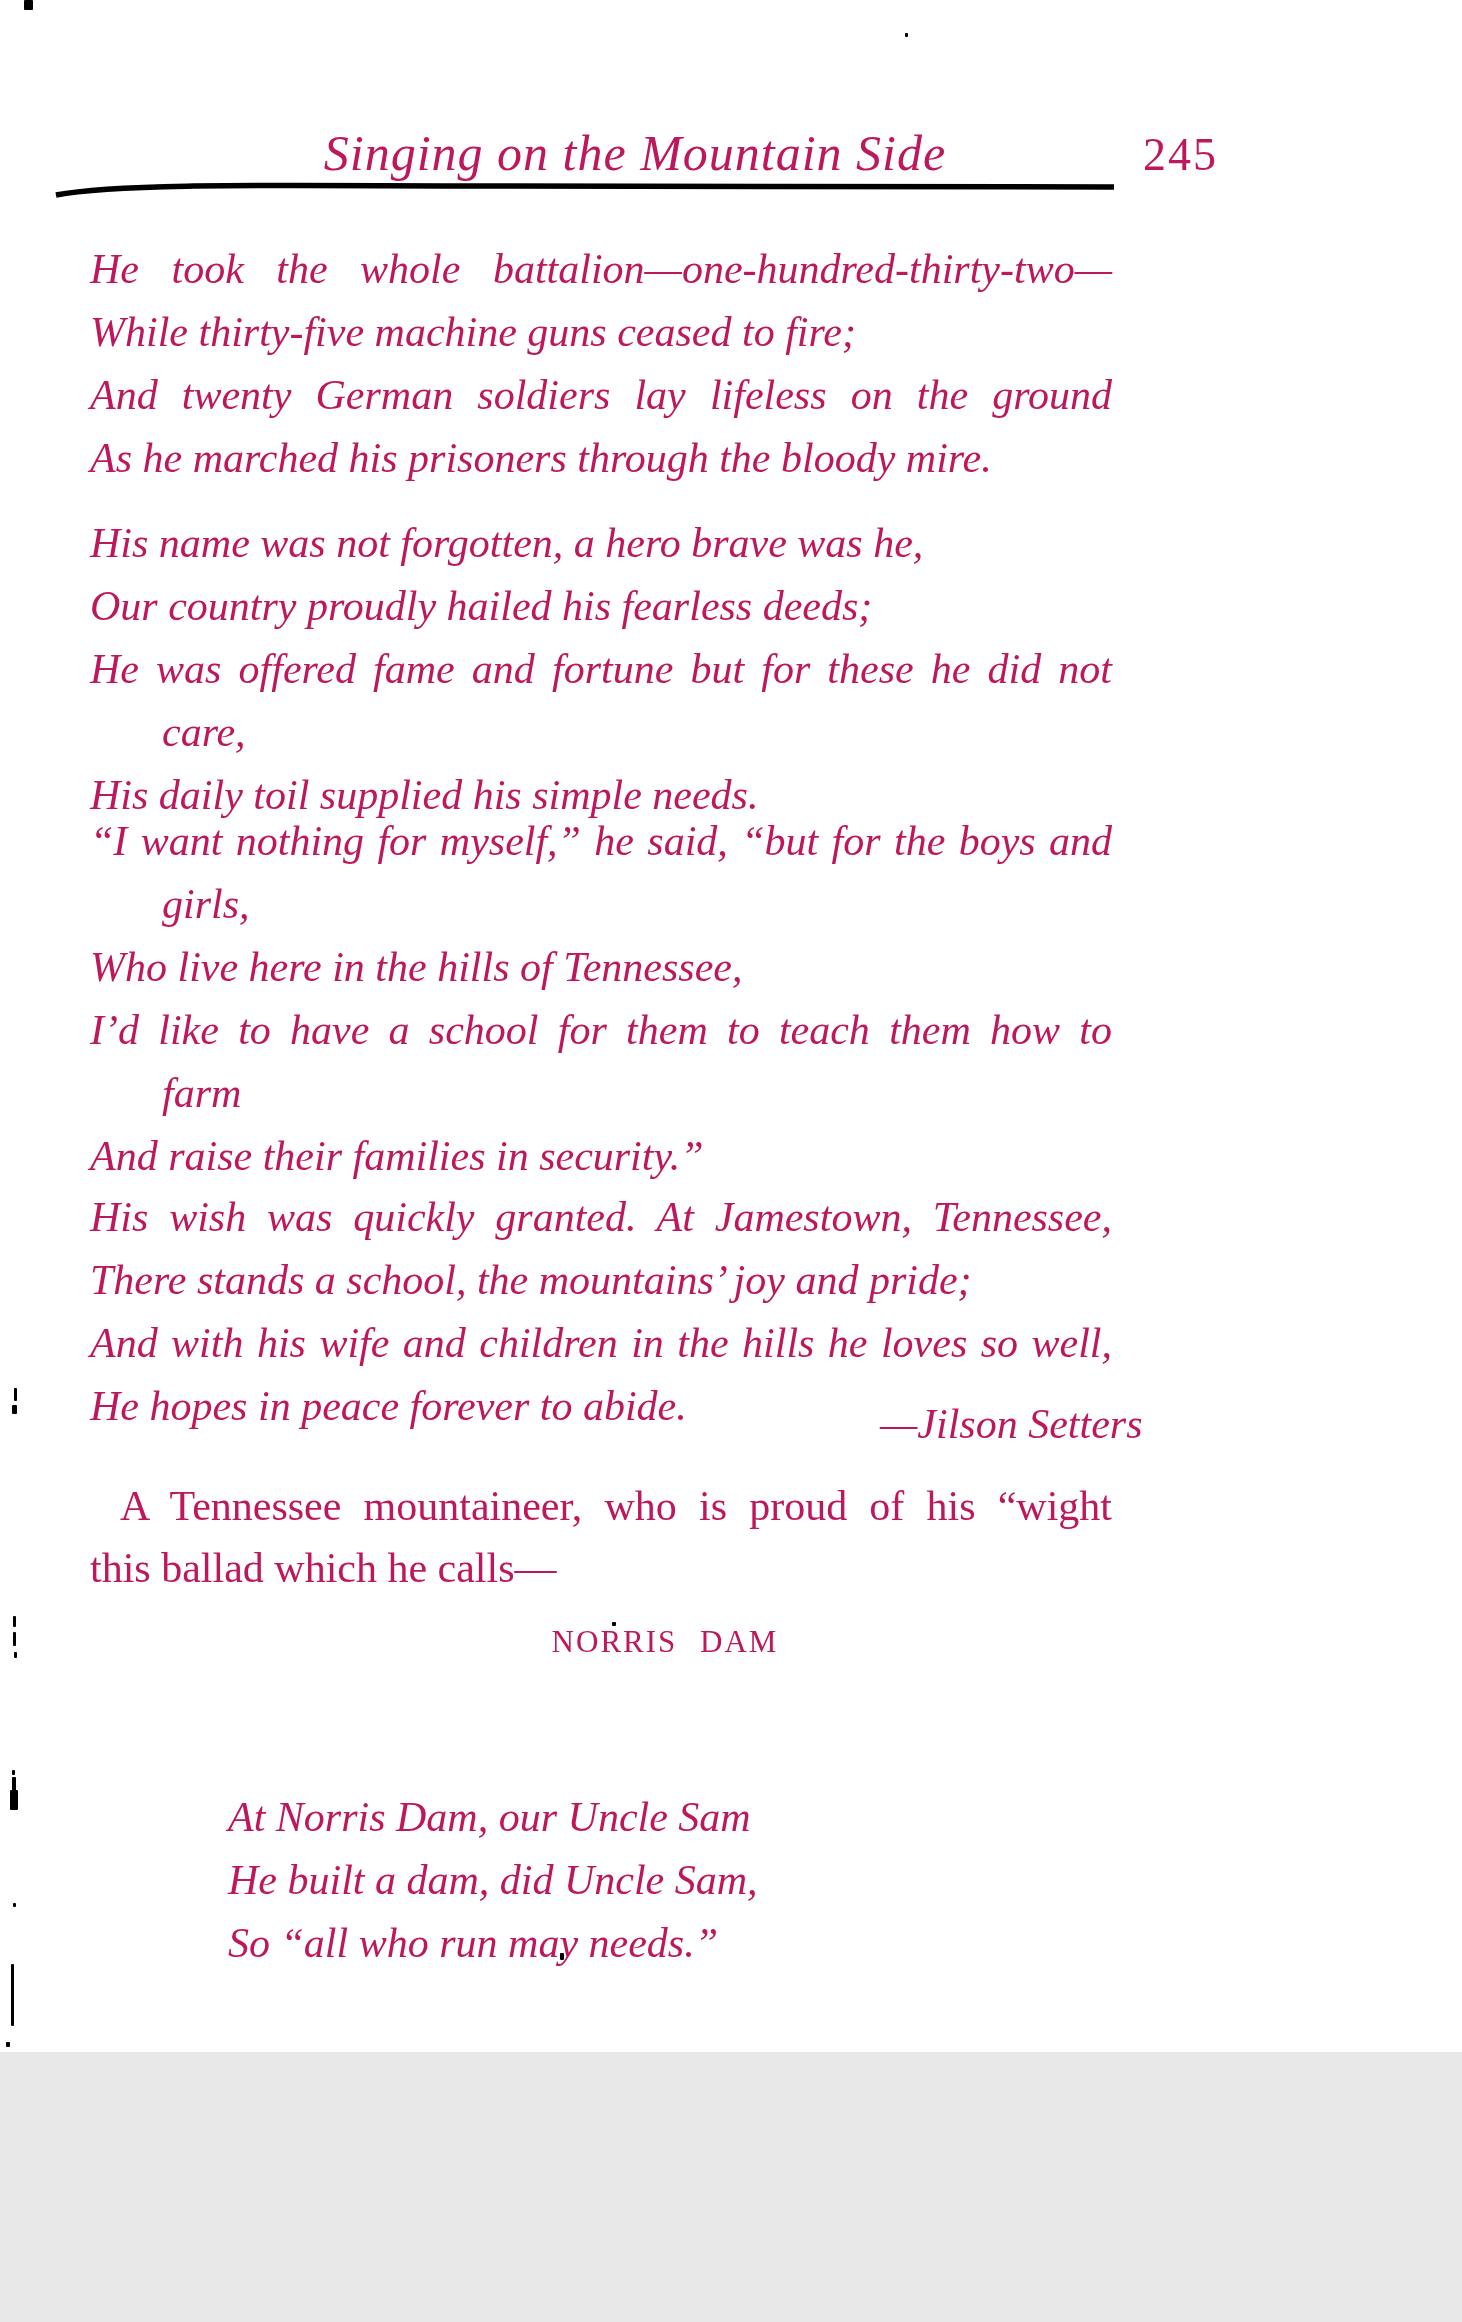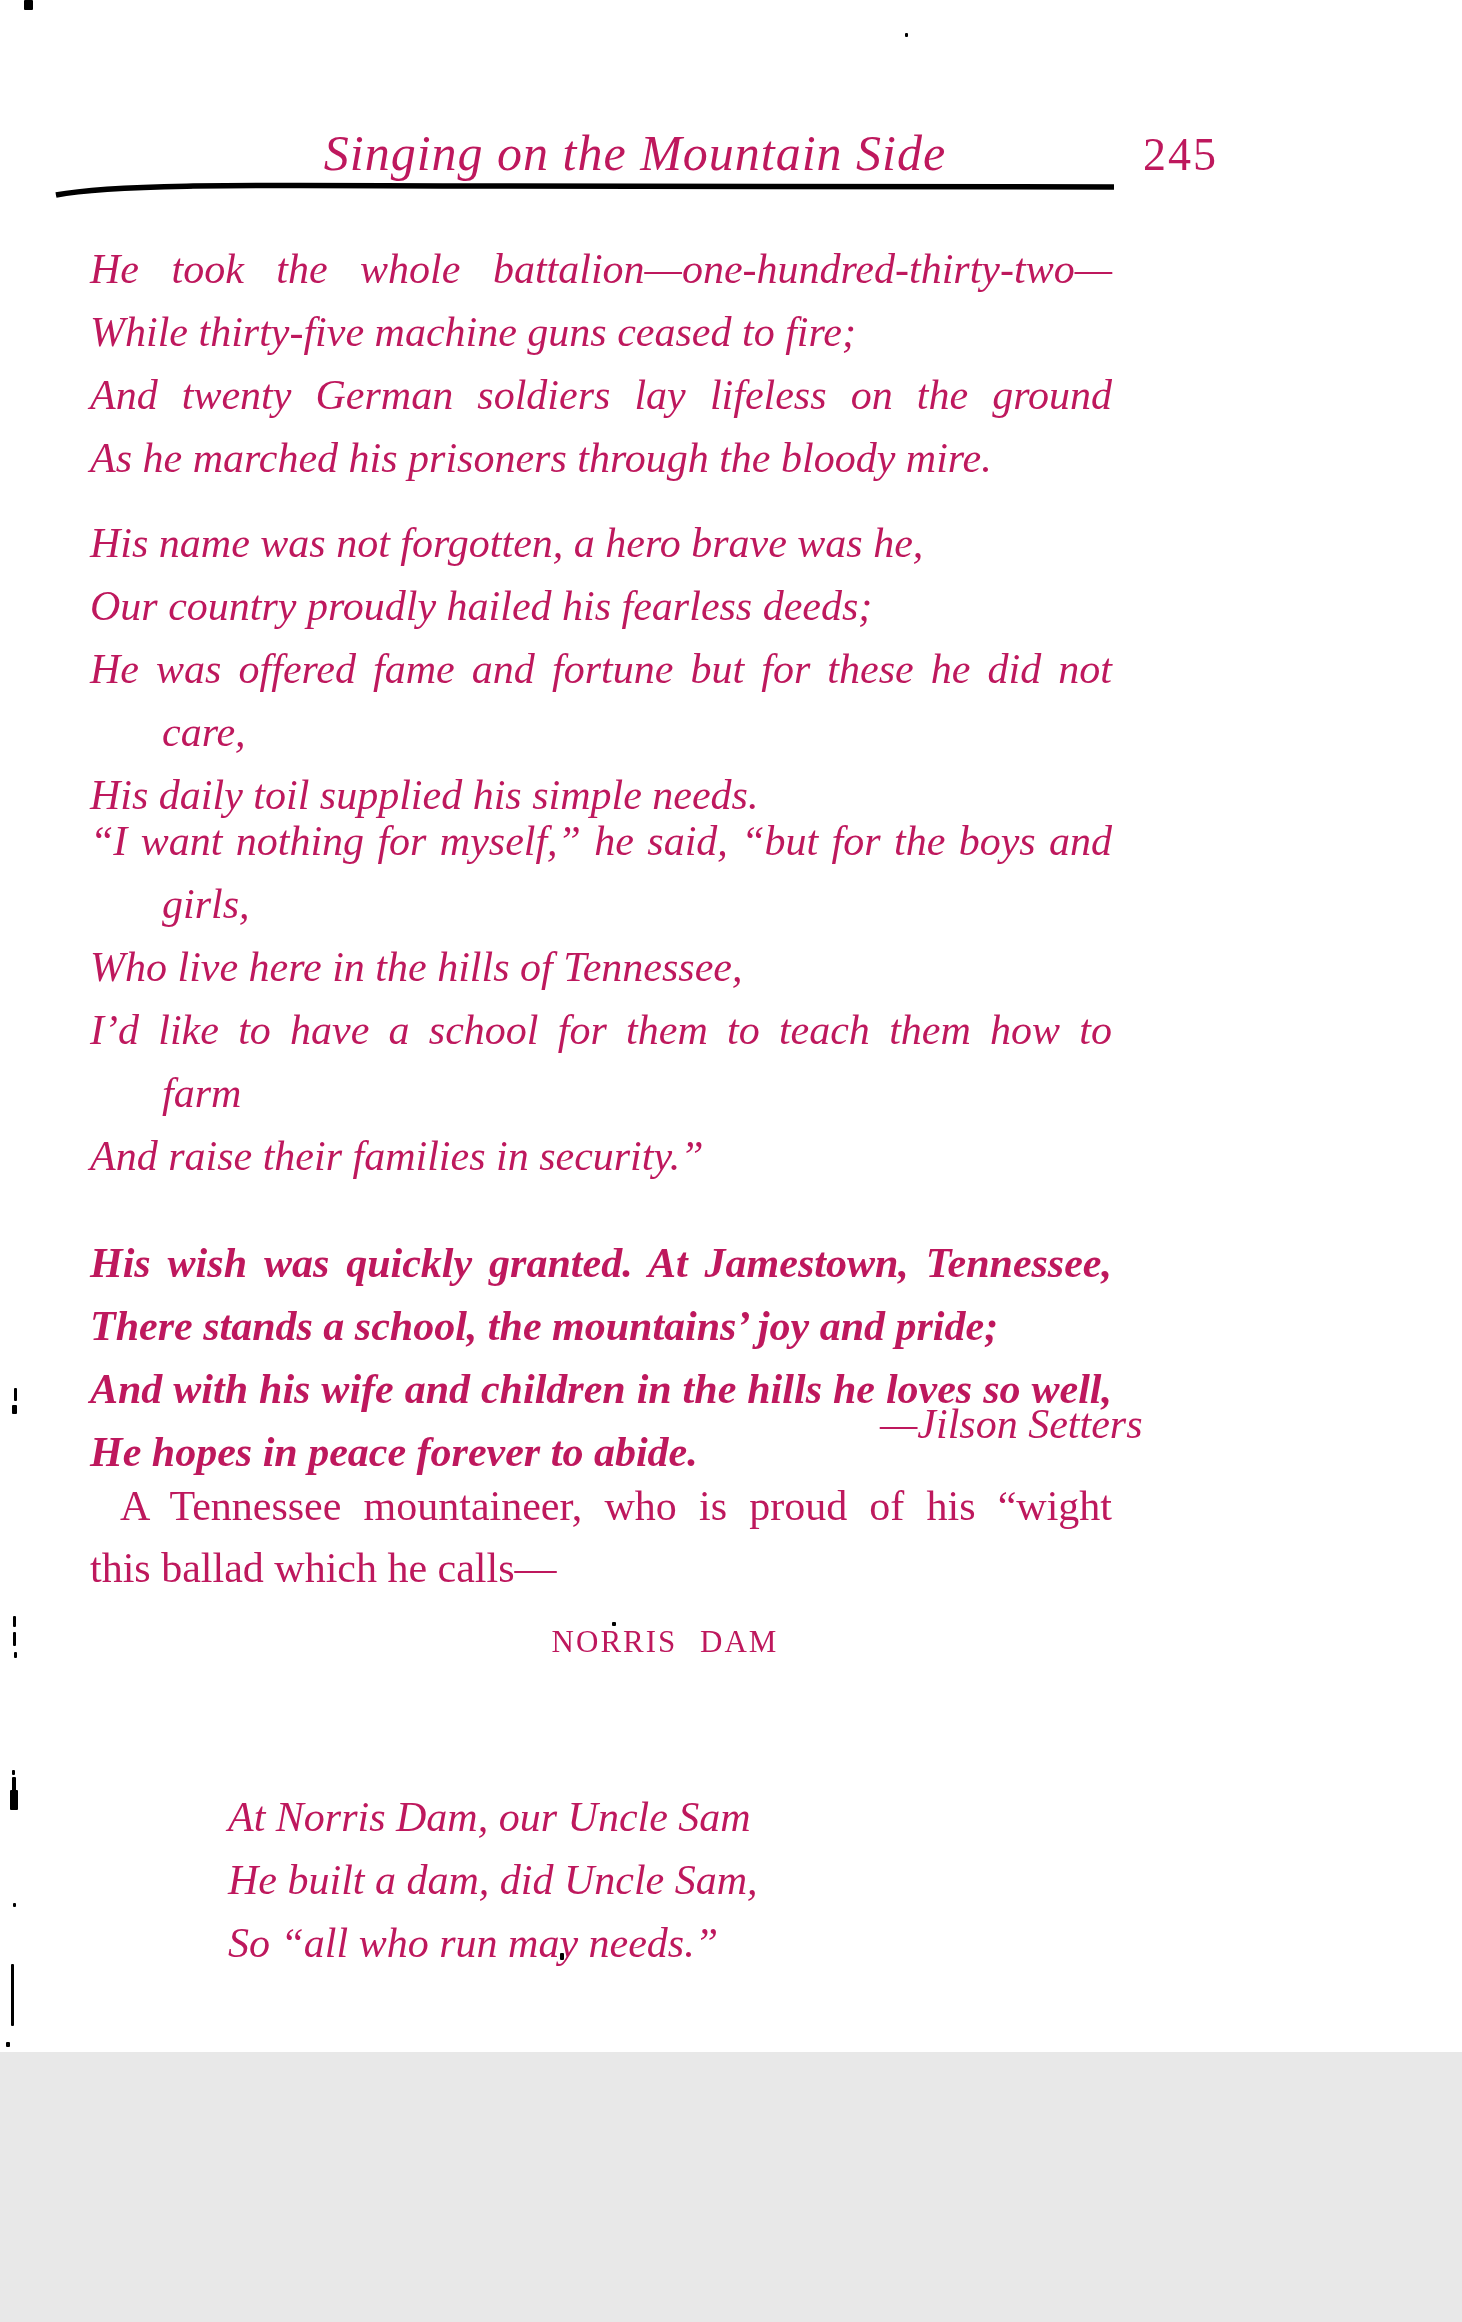--- a/index.html
+++ b/index.html
@@ -21,21 +21,21 @@
   .page-number{
     position:absolute;left:1143px;top:130px;
     font-size:46px;line-height:50px;letter-spacing:2px;
   }
   .head-rule{position:absolute;left:52px;top:178px;width:1066px;height:22px;}
   
   .stanza{
     position:absolute;left:90px;width:1022px;
     font-style:italic;font-size:42px;line-height:63px;
   }
-  .s1{top:238px;} .s2{top:512px;} .s3{top:810px;} .s4{top:1232px;font-weight:bold;}
+  .s1{top:238px;} .s2{top:512px;} .s3{top:810px;} .s4{top:1186px;}
   .line{white-space:normal;}
   .line.j{text-align:justify;text-align-last:justify;}
   .line.ind{padding-left:72px;}
   .attribution{
     position:absolute;left:880px;top:1396px;
     font-style:italic;font-size:42px;line-height:56px;
   }
   
   .prose{
     position:absolute;left:90px;top:1475px;width:1022px;

